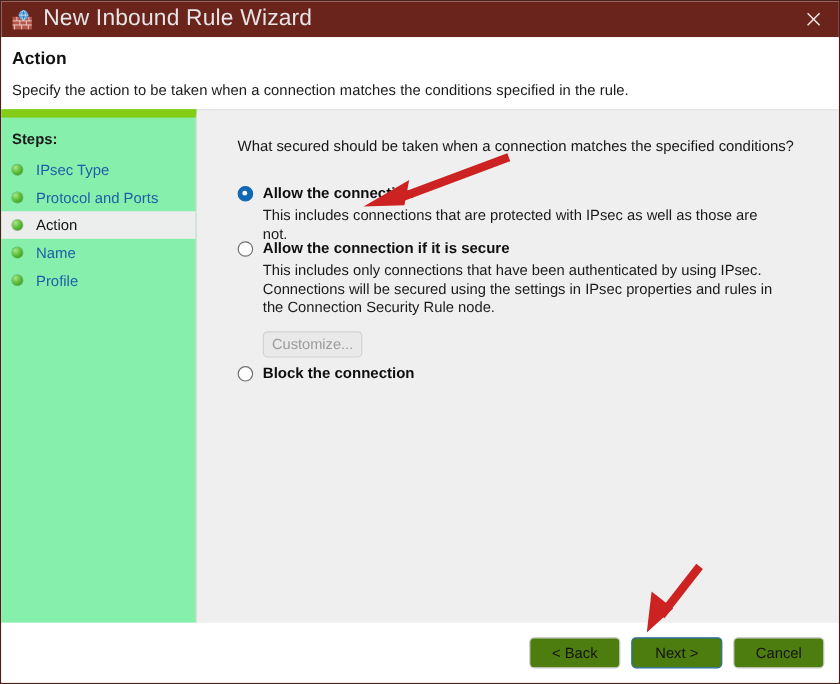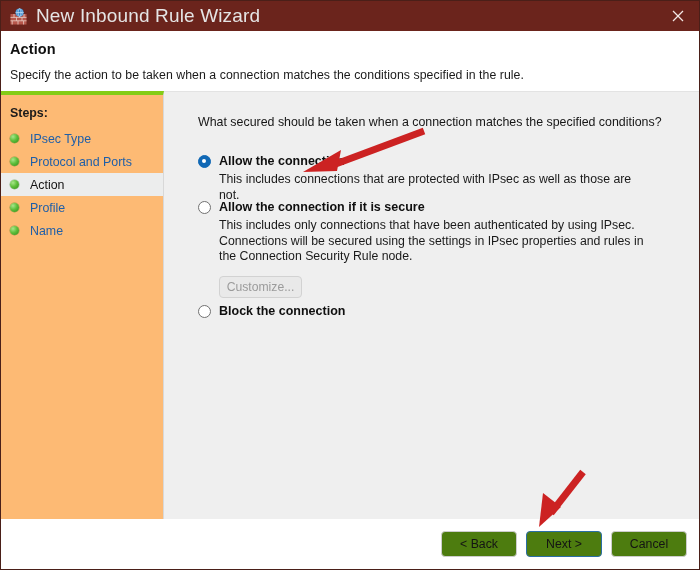--- a/index.html
+++ b/index.html
@@ -89,23 +89,23 @@
     position: absolute;
     left: 0; top: 90px;
     width: 698px;
     height: 428px;
   }
   #sidebar {
     position: absolute;
     left: 0; top: 0;
     width: 163px;
     height: 428px;
-    background: #fdba74;
+    background: #86efac;
     border-right: 1px solid #d8d8d8;
-    border-top: 4px solid #84cc16;
+    border-top: 7px solid #84cc16;
     box-sizing: border-box;
     padding-top: 8px;
   }
   #steps-label {
     font-size: 12.4px;
     font-weight: bold;
     color: #1a1a1a;
     padding: 3px 0 7px 9px;
   }
   .step-row {
@@ -315,25 +315,25 @@
       <div class="step-row">
         <span class="step-bullet"></span>
         <span class="step-label">Protocol and Ports</span>
       </div>
       <div class="step-row current">
         <span class="step-bullet"></span>
         <span class="step-label">Action</span>
       </div>
       <div class="step-row">
         <span class="step-bullet"></span>
+        <span class="step-label">Name</span>
+      </div>
+      <div class="step-row">
+        <span class="step-bullet"></span>
         <span class="step-label">Profile</span>
-      </div>
-      <div class="step-row">
-        <span class="step-bullet"></span>
-        <span class="step-label">Name</span>
       </div>
     </div>
 
     <div id="main">
       <div id="question">What secured should be taken when a connection matches the specified conditions?</div>
 
       <div class="opt-block" id="opt-allow">
         <div class="opt-head">
           <span class="radio checked"></span>
           <span class="opt-title">Allow the connection</span>

